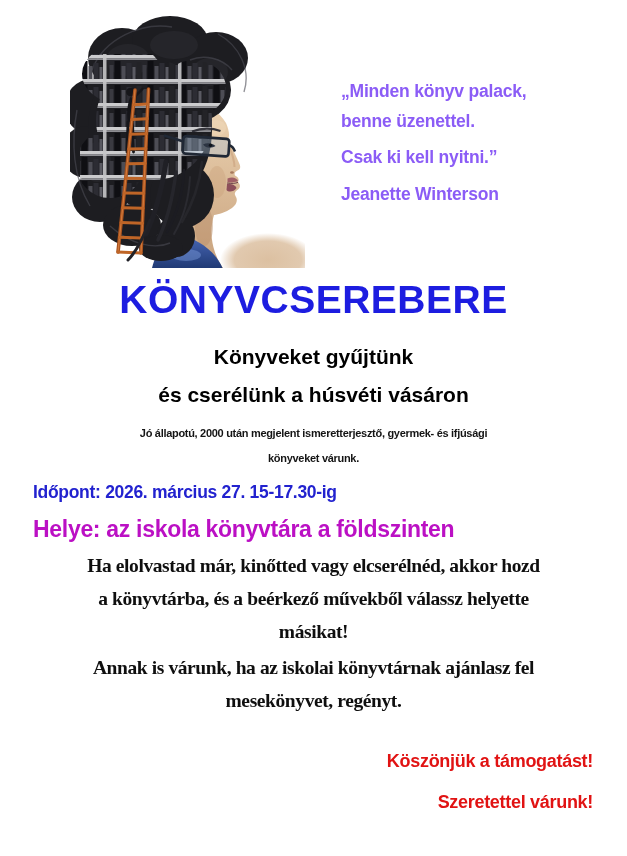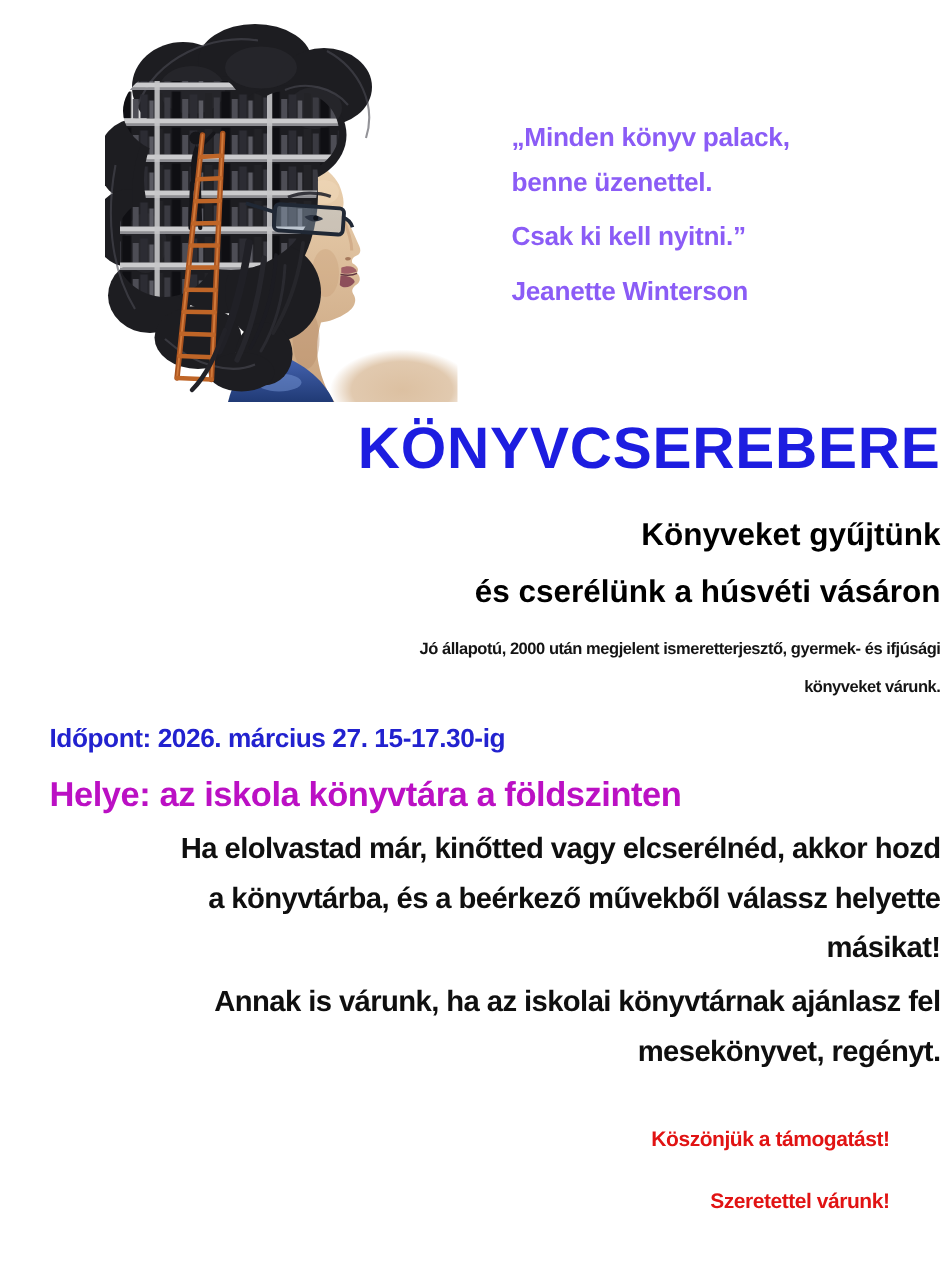--- a/index.html
+++ b/index.html
@@ -1,41 +1,41 @@
 <!DOCTYPE html>
 <html><head>
 <meta charset="utf-8">
 <style>
   html,body{margin:0;padding:0;}
   body{
     width:627px;height:856px;background:#ffffff;position:relative;overflow:hidden;
     font-family:"Liberation Sans", sans-serif;
   }
   .abs{position:absolute;white-space:nowrap;}
-  .ctr{position:absolute;left:0;width:627px;text-align:right;white-space:nowrap;}
+  .ctr{position:absolute;left:0;width:627px;text-align:center;white-space:nowrap;}
   
   .q{left:341px;color:#8b5cf6;font-weight:bold;font-size:17.5px;letter-spacing:-0.2px;}
   .q1{top:81px;} .q2{top:111px;} .q3{top:147px;} .q4{top:184px;}
   
   .title{top:278px;color:#1d1de0;font-weight:bold;font-size:39px;letter-spacing:0.5px;}
   
   .sub{color:#000000;font-weight:bold;font-size:21px;}
   .sub1{top:345px;} .sub2{top:383px;}
   
   .intro{color:#141414;font-weight:bold;font-size:11px;letter-spacing:-0.3px;}
   .i1{top:427px;} .i2{top:452px;}
   
   .time{left:33px;top:482px;color:#2222cf;font-weight:bold;font-size:17.5px;letter-spacing:-0.3px;}
   .place{left:33px;top:516px;color:#bb10c4;font-weight:bold;font-size:23px;letter-spacing:-0.3px;}
   
-  .para{color:#0f0f0f;font-weight:bold;font-size:19.5px;letter-spacing:-0.4px;}
+  .para{color:#0f0f0f;font-weight:bold;font-size:19.5px;letter-spacing:-0.4px;font-family:Liberation Serif, serif;}
   .p1a{top:555px;} .p1b{top:588px;} .p1c{top:621px;}
   .p2a{top:657px;} .p2b{top:690px;}
   
-  .close{right:34px;color:#e11313;font-weight:bold;font-size:14px;letter-spacing:-0.3px;text-align:right;}
+  .close{right:34px;color:#e11313;font-weight:bold;font-size:18px;letter-spacing:-0.3px;text-align:right;}
   .c1{top:751px;} .c2{top:792px;}
   .illu{position:absolute;left:70px;top:12px;width:235px;height:256px;}
 </style>
 </head>
 <body>
 
 <svg class="illu" viewBox="0 0 235 256" aria-hidden="true">
   <defs>
     <linearGradient id="gSkin" x1="0" y1="0" x2="0" y2="1">
       <stop offset="0" stop-color="#ecd3b2"></stop>

